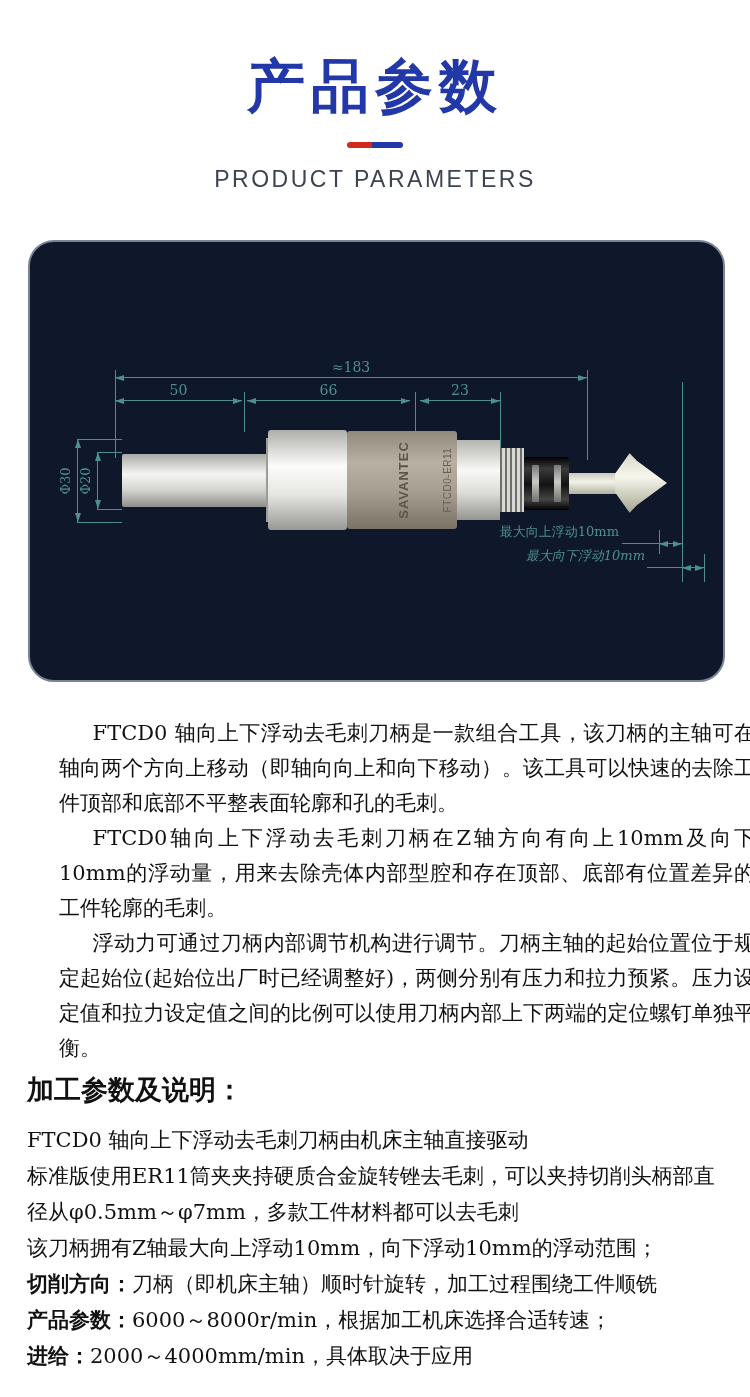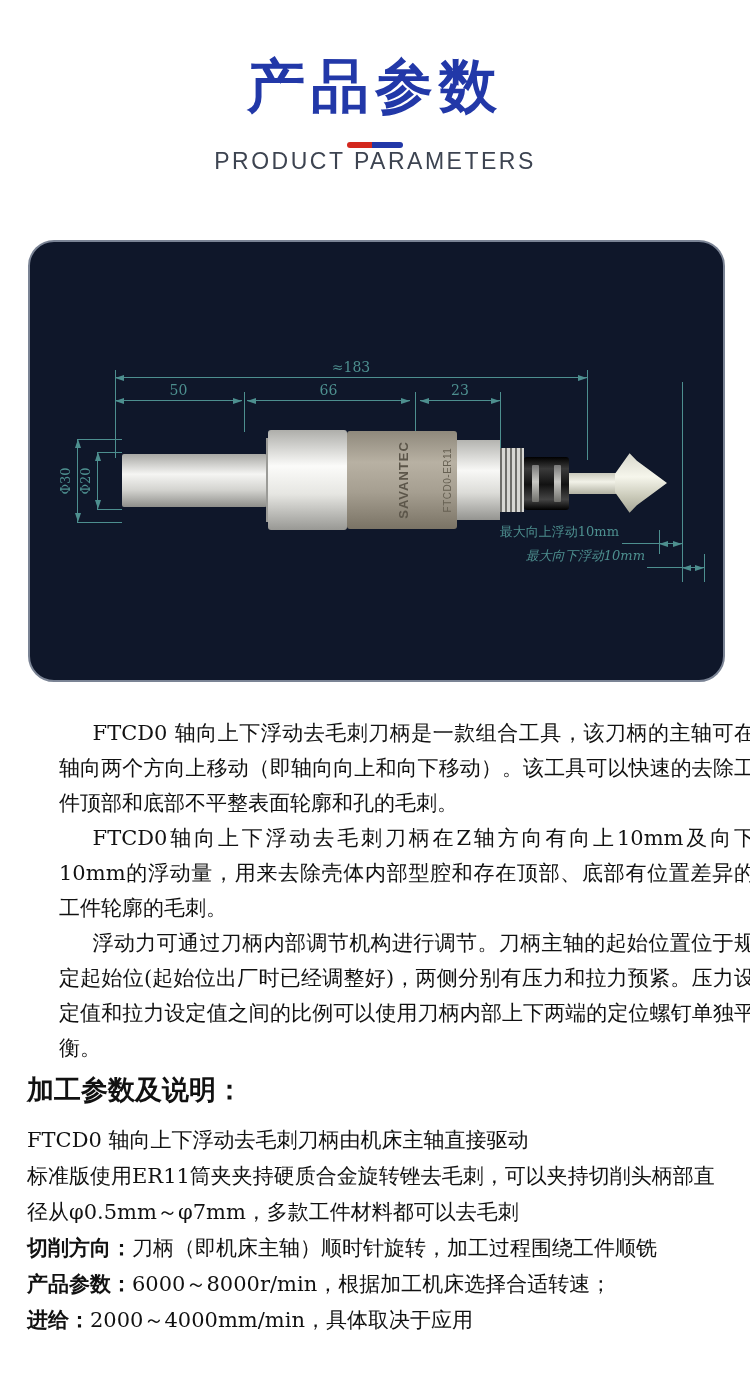--- a/index.html
+++ b/index.html
@@ -11,21 +11,21 @@
   .hd { text-align:center; padding-top:48px; }
   .hd h1 {
     font-family:"Liberation Sans","DejaVu Sans",sans-serif;
     font-size:58px; font-weight:700; letter-spacing:6px;
     color:var(--c-blue,#2238a8);
   }
   .divider { margin:16px auto 0; width:56px; height:6px; display:flex; border-radius:3px; overflow:hidden; }
   .divider .red  { width:45%; height:100%; background:var(--c-red,#d3281e); }
   .divider .blue { width:55%; height:100%; background:var(--c-blue,#2238a8); }
   .subtitle {
-    font-family:"Liberation Sans","DejaVu Sans",sans-serif;
+    margin-top:18px; font-family:"Liberation Sans","DejaVu Sans",sans-serif;
     font-size:23px; letter-spacing:2.5px; color:#3d4451; font-weight:400;
   }
 
   
   .drawing-box {
     position:absolute; left:28px; top:240px; width:697px; height:442px;
     border:2px solid var(--c-border,#7b8495); border-radius:26px; background:#0f172a;
   }
   .drawing-box * { position:absolute; }
 
@@ -182,20 +182,23 @@
 
   <div class="params">
     <h2>加工参数及说明：</h2>
     <div class="pline">
       <span class="plabel"></span><span>FTCD0 轴向上下浮动去毛刺刀柄由机床主轴直接驱动</span>
     </div>
     <div class="pline">
       <span class="plabel"></span><span>标准版使用ER11筒夹夹持硬质合金旋转锉去毛刺，可以夹持切削头柄部直径从φ0.5mm～φ7mm，多款工件材料都可以去毛刺</span>
     </div>
     <div class="pline">
+      <span class="plabel"></span><span>该刀柄拥有Z轴最大向上浮动10mm，向下浮动10mm的浮动范围；</span>
+    </div>
+    <div class="pline">
       <span class="plabel">切削方向：</span><span>刀柄（即机床主轴）顺时针旋转，加工过程围绕工件顺铣</span>
     </div>
     <div class="pline">
       <span class="plabel">产品参数：</span><span>6000～8000r/min，根据加工机床选择合适转速；</span>
     </div>
     <div class="pline">
       <span class="plabel">进给：</span><span>2000～4000mm/min，具体取决于应用</span>
     </div>
   </div>
 

